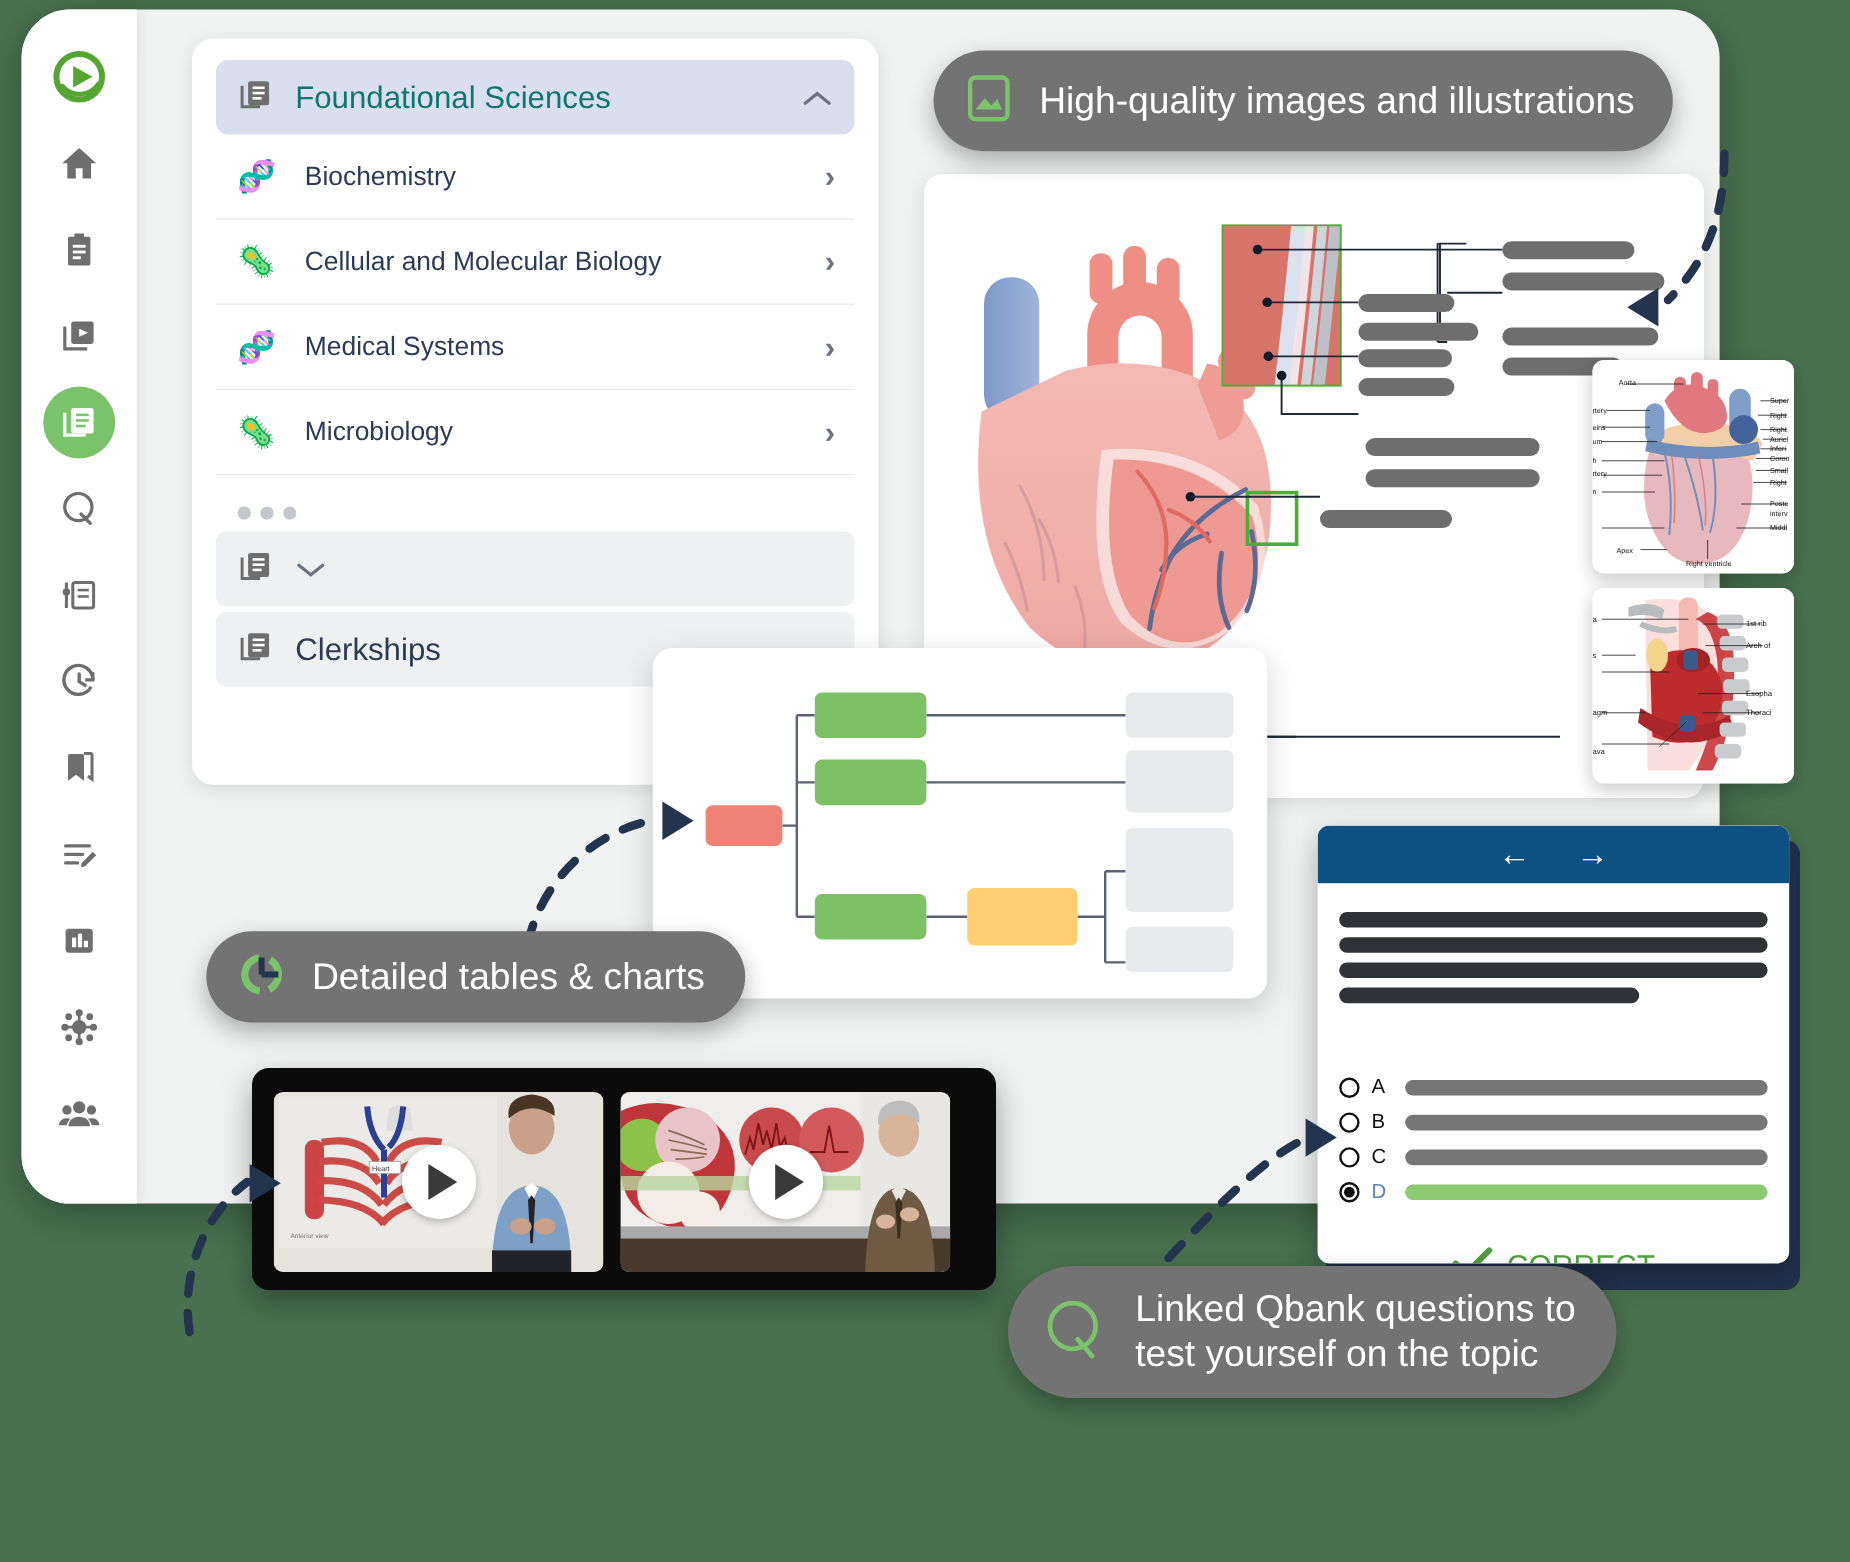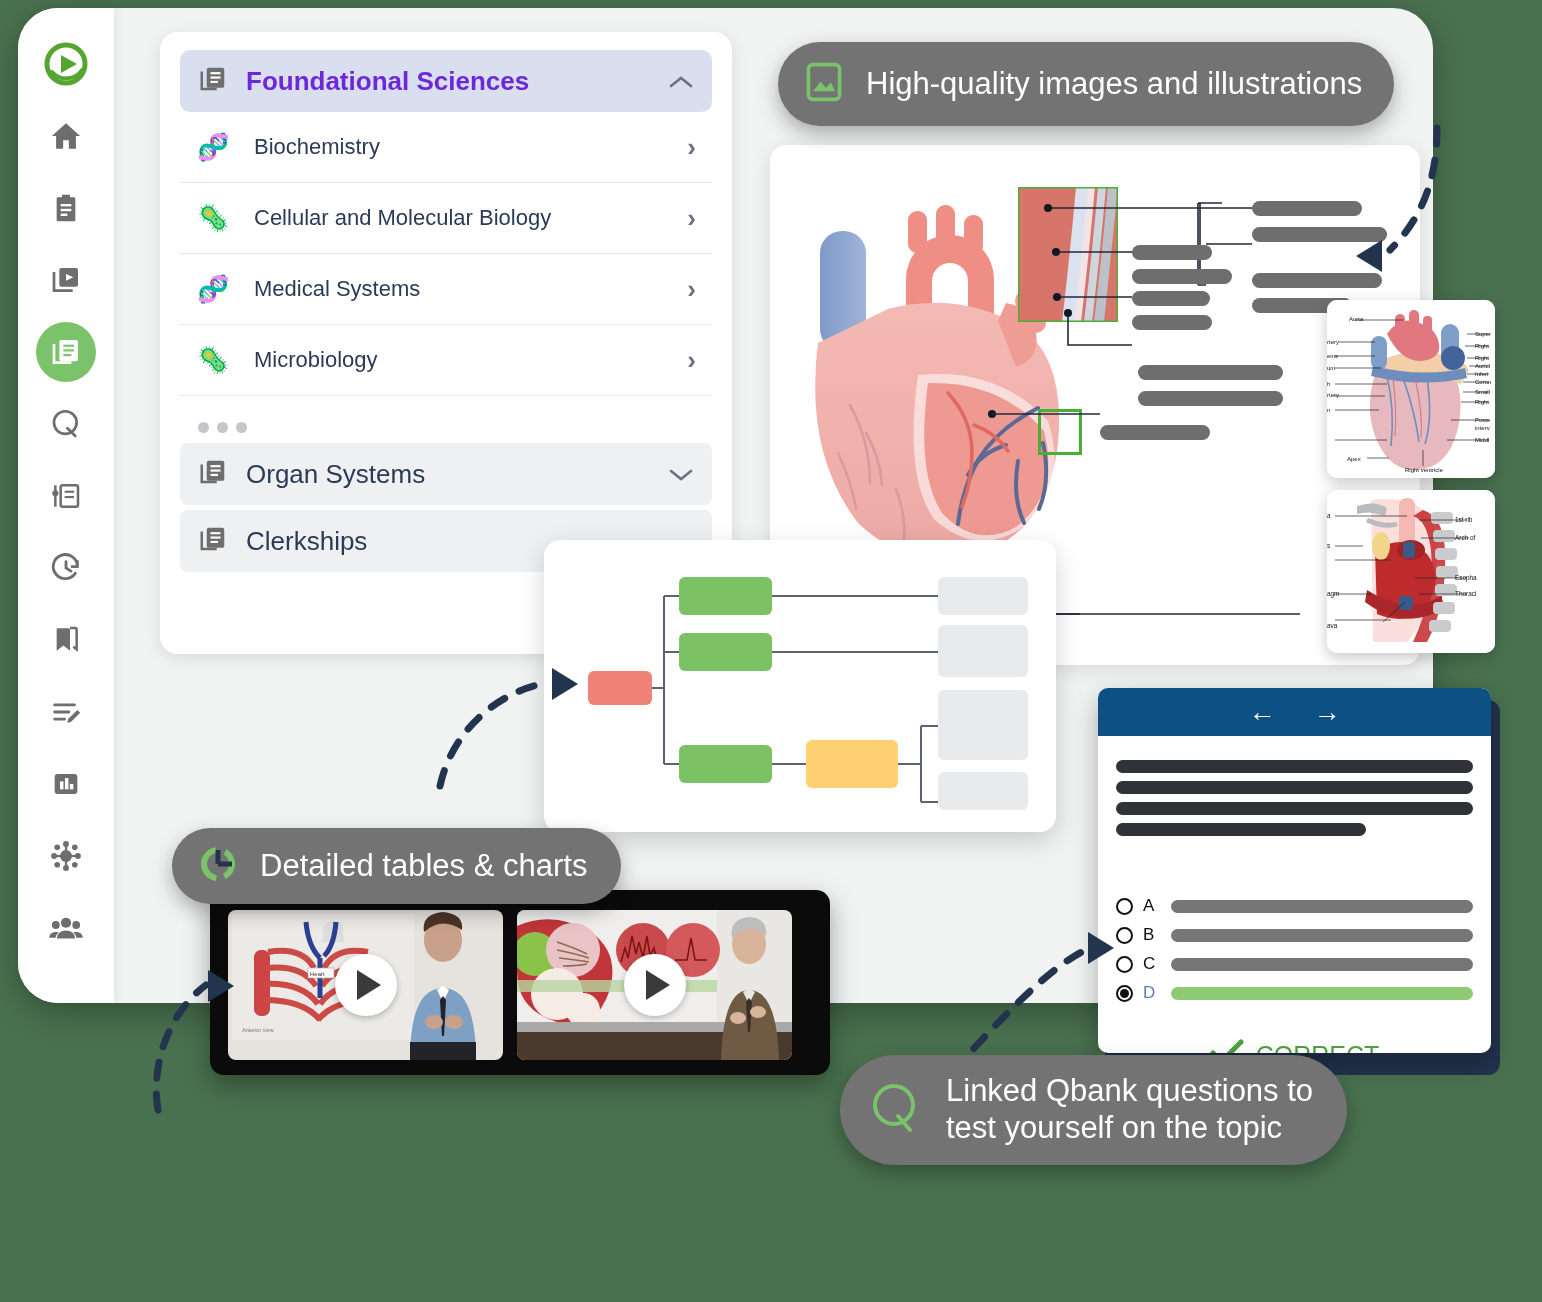--- a/index.html
+++ b/index.html
@@ -38,21 +38,21 @@
     background:#ffffff; border-radius:18px;
     box-shadow:0 4px 16px rgba(0,0,0,.10);
     padding:18px 20px 0 20px;
   }
   .nav-header{
     display:flex; align-items:center; gap:18px;
     background:#dadff0; border-radius:10px;
     height:62px; padding:0 18px; cursor:pointer;
   }
   .nav-header .title{
-    font-size:26px; color:#6d28d9; font-weight:700; flex:1;
+    font-size:26px; color:#0f766e; font-weight:400; flex:1;
   }
   .nav-sub{
     display:flex;align-items:center;gap:22px;
     height:71px; border-bottom:1px solid #e5e7eb; cursor:pointer;
     padding:0 16px;
   }
   .nav-sub .label{ font-size:22px; color:#2b3a55; flex:1; }
   .chev{ color:#6b7280; font-size:26px; font-weight:bold; }
   .dots{ display:flex; gap:8px; padding:26px 18px 10px 18px;}
   .dots i{ width:11px;height:11px;border-radius:50%;background:#c3c7cc;display:block;}
@@ -139,21 +139,21 @@
   }
 
   
   .badge{
     position:absolute; background:#737373; color:#fff;
     border-radius:60px; display:flex; align-items:center; gap:20px;
     box-shadow:0 8px 20px rgba(0,0,0,.30);
   }
   .badge .txt{ font-size:31px; line-height:1.18; font-weight:400; }
   .badge-images{ left:778px; top:42px; height:84px; padding:0 32px 0 24px; }
-  .badge-charts{ left:172px; top:828px; height:76px; padding:0 34px 0 24px; }
+  .badge-charts{ left:172px; top:776px; height:76px; padding:0 34px 0 24px; }
   .badge-videos{ left:106px; top:1110px; height:76px; padding:0 34px 0 24px; }
   .badge-qbank{ left:840px; top:1055px; height:110px; padding:0 34px 0 26px; }
   svg.dash{ position:absolute; overflow:visible; }
 </style>
 </head>
 <body>
 
 <div id="stage">
 
   <div class="app-window"></div>
@@ -336,21 +336,20 @@
     <div class="nav-group">
       <span>
         <svg width="30" height="30" viewBox="0 0 24 24">
           <path d="M3 6v14h12" fill="none" stroke="#6e6e6e" stroke-width="2"></path>
           <rect x="7" y="3" width="14" height="16" rx="1.5" fill="#6e6e6e"></rect>
           <rect x="10" y="6.5" width="8" height="1.7" fill="#fff"></rect>
           <rect x="10" y="10" width="8" height="1.7" fill="#fff"></rect>
           <rect x="10" y="13.5" width="6" height="1.7" fill="#fff"></rect>
         </svg>
       </span>
-      <span class="title">Organ Systems</span>
       <span class="chev">
         <svg width="26" height="16" viewBox="0 0 26 16" fill="none" stroke="#6b7280" stroke-width="2.6" stroke-linecap="round">
           <path d="M3 4 L13 12 L23 4"></path>
         </svg>
       </span>
     </div>
 
     <div class="nav-group">
       <span>
         <svg width="30" height="30" viewBox="0 0 24 24">

